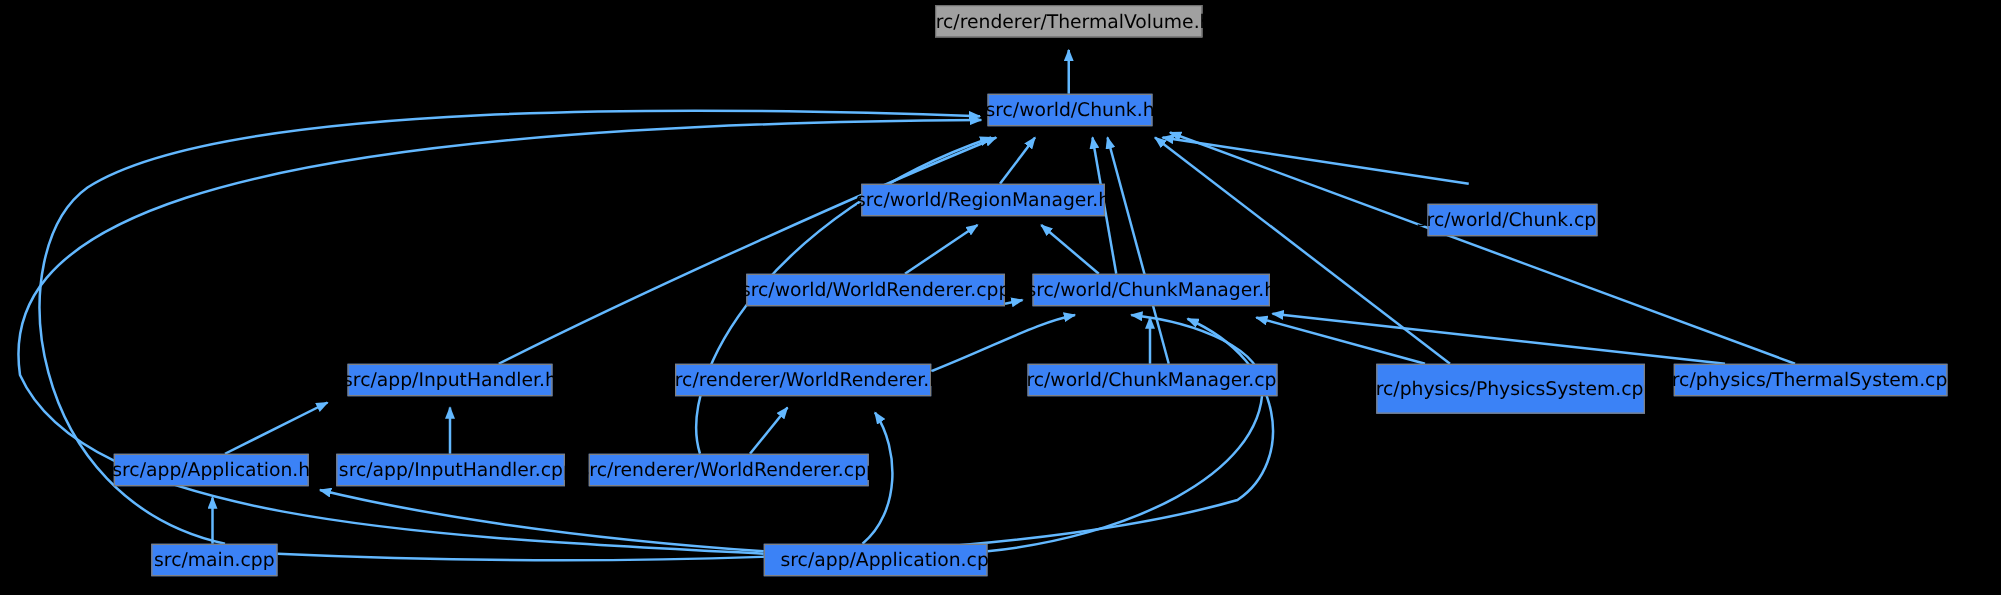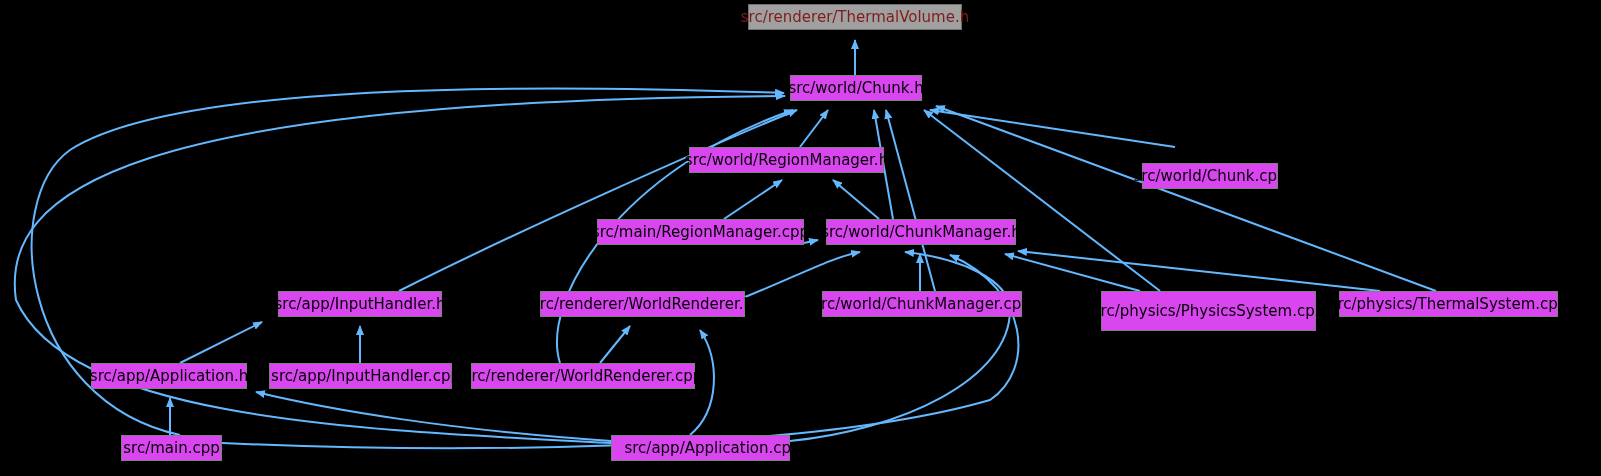--- a/index.html
+++ b/index.html
@@ -7,36 +7,36 @@
     position:relative;
     width:1601px;height:476px;
     background:#000000;
     overflow:hidden;
     font-family:"DejaVu Sans", sans-serif;
   }
   svg.edges{position:absolute;left:0;top:0;width:1601px;height:476px;}
   .node{
     position:absolute;
     box-sizing:border-box;
-    background:#d946ef;
+    background:#3b82f6;
     border:1px solid #808080;
     color:#000000;
     font-size:15px;
     line-height:1;
     display:flex;
     align-items:center;
     justify-content:center;
     white-space:nowrap;
     letter-spacing:0px;
     z-index:5;
   }
   .node.current{
     background:#a0a0a0;
     border:1px solid #707070;
-    color:#7f1d1d;
+    color:#000000;
   }
 </style>
 </head>
 <body>
 
 <div id="canvas">
 
   <svg class="edges" viewBox="0 0 1601 476" xmlns="http://www.w3.org/2000/svg">
     <defs>
       <marker id="ah" markerWidth="10" markerHeight="8" refX="9" refY="4" orient="auto" markerUnits="userSpaceOnUse">
@@ -78,21 +78,21 @@
       <path d="M170,435 L170,398"></path>
       <path d="M611,441 C450,430 330,410 256,392"></path>
     </g>
   </svg>
 
   <div id="nodes">
       <div class="node current" style="left: 748px; top: 4px; width: 214px; height: 26px;">src/renderer/ThermalVolume.h</div>
       <div class="node" style="left: 790px; top: 75px; width: 132px; height: 26px;">src/world/Chunk.h</div>
       <div class="node" style="left: 689px; top: 147px; width: 195px; height: 26px;">src/world/RegionManager.h</div>
       <div class="node" style="left: 1142px; top: 163px; width: 136px; height: 26px;">src/world/Chunk.cpp</div>
-      <div class="node" style="left: 597px; top: 219px; width: 207px; height: 26px;">src/main/RegionManager.cpp</div>
+      <div class="node" style="left: 597px; top: 219px; width: 207px; height: 26px;">src/world/WorldRenderer.cpp</div>
       <div class="node" style="left: 826px; top: 219px; width: 190px; height: 26px;">src/world/ChunkManager.h</div>
       <div class="node" style="left: 278px; top: 291px; width: 164px; height: 26px;">src/app/InputHandler.h</div>
       <div class="node" style="left: 540px; top: 291px; width: 205px; height: 26px;">src/renderer/WorldRenderer.h</div>
       <div class="node" style="left: 822px; top: 291px; width: 200px; height: 26px;">src/world/ChunkManager.cpp</div>
       <div class="node" style="left: 1101px; top: 291px; width: 215px; height: 40px;">src/physics/PhysicsSystem.cpp</div>
       <div class="node" style="left: 1339px; top: 291px; width: 219px; height: 26px;">src/physics/ThermalSystem.cpp</div>
       <div class="node" style="left: 91px; top: 363px; width: 156px; height: 26px;">src/app/Application.h</div>
       <div class="node" style="left: 269px; top: 363px; width: 183px; height: 26px; padding-left: 10px;">src/app/InputHandler.cpp</div>
       <div class="node" style="left: 471px; top: 363px; width: 224px; height: 26px;">src/renderer/WorldRenderer.cpp</div>
       <div class="node" style="left: 121px; top: 435px; width: 101px; height: 26px;">src/main.cpp</div>

